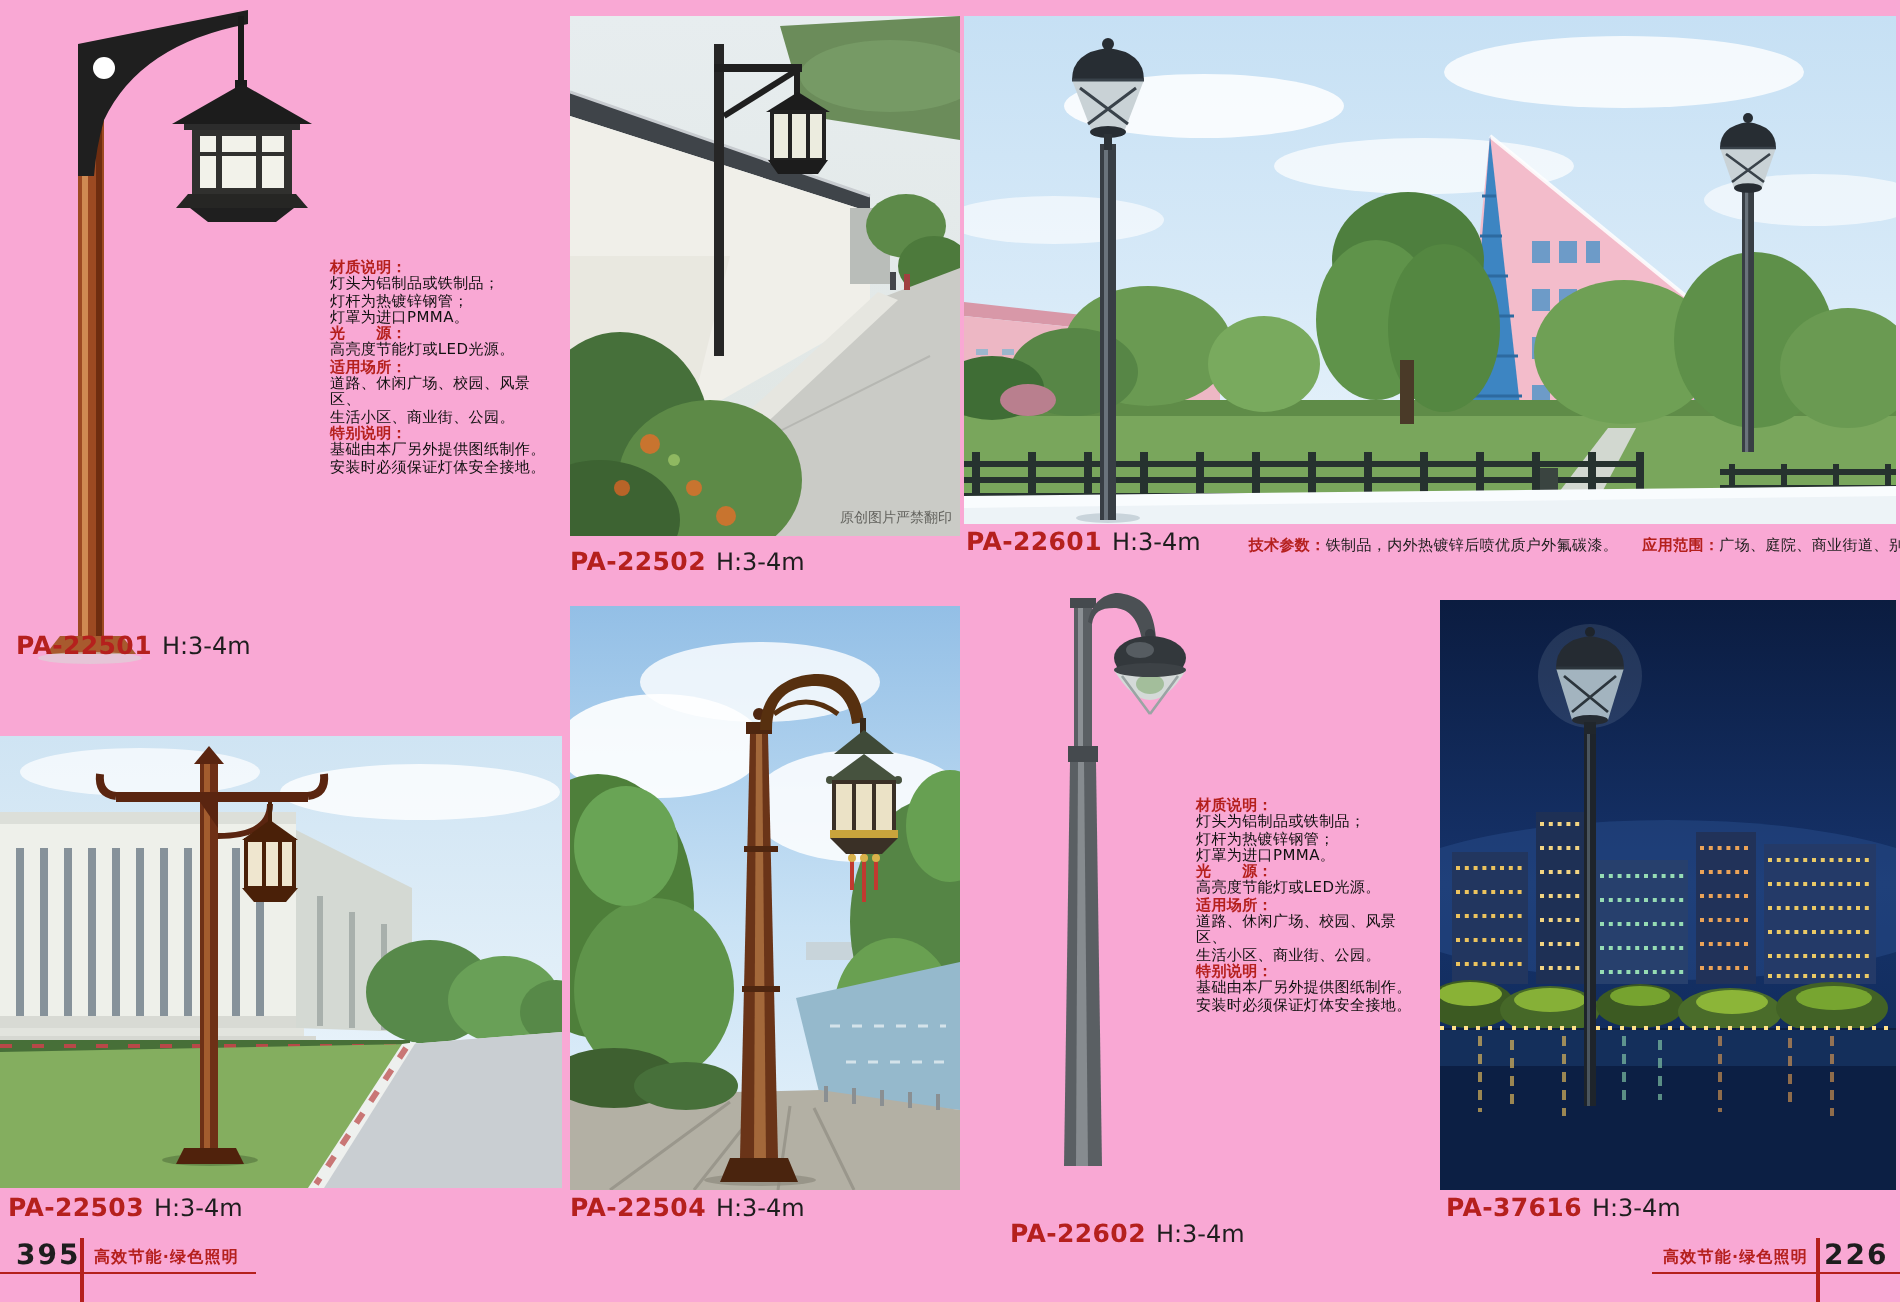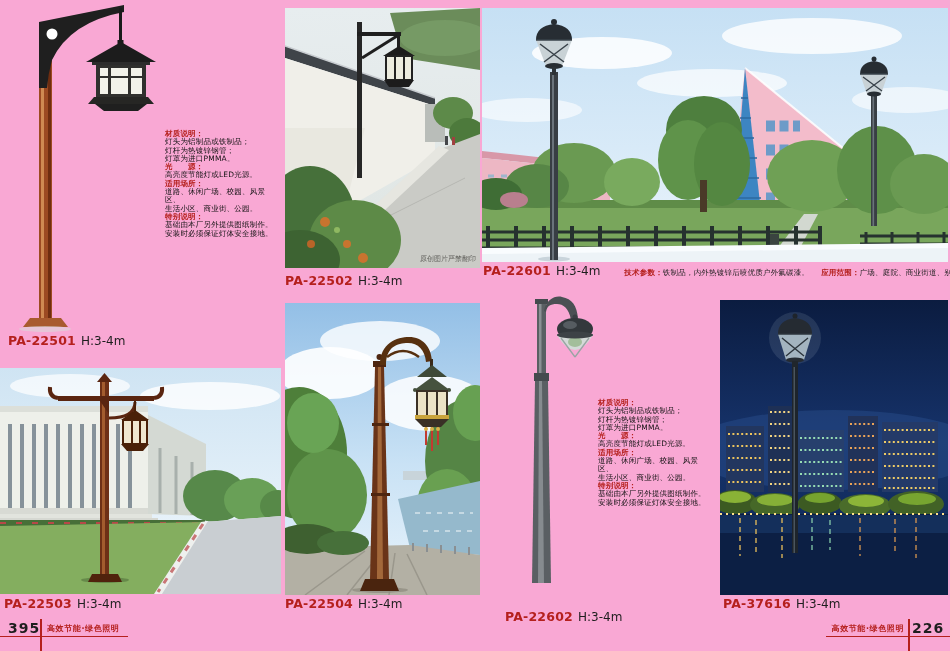--- a/index.html
+++ b/index.html
@@ -68,21 +68,21 @@
     <div class="hdr">光　　源：</div>
     <div>高亮度节能灯或LED光源。</div>
     <div class="hdr">适用场所：</div>
     <div>道路、休闲广场、校园、风景区、</div>
     <div>生活小区、商业街、公园。</div>
     <div class="hdr">特别说明：</div>
     <div>基础由本厂另外提供图纸制作。</div>
     <div>安装时必须保证灯体安全接地。</div>
   </div>
 
-  <div class="plabel" style="left:8px;top:333px">
+  <div class="plabel" style="left:8px;top:315px">
     <span class="code">PA-22501</span>
     <span class="hval">H:3-4m</span>
   </div>
 
   <div class="photo ph-22502" style="left:285px;top:8px;width:195px;height:260px">
     <svg viewBox="0 0 195 260">
       <polygon points="105,5 195,0 195,62 118,50" fill="#6b8c5a"></polygon>
       <ellipse cx="160" cy="30" rx="45" ry="18" fill="#7ba06a" opacity="0.7"></ellipse>
       <polygon points="0,38 150,90 150,98 0,50" fill="#3f4449"></polygon>
       <line x1="0" y1="38" x2="150" y2="90" stroke="#c8ccd0" stroke-width="1.5"></line>

